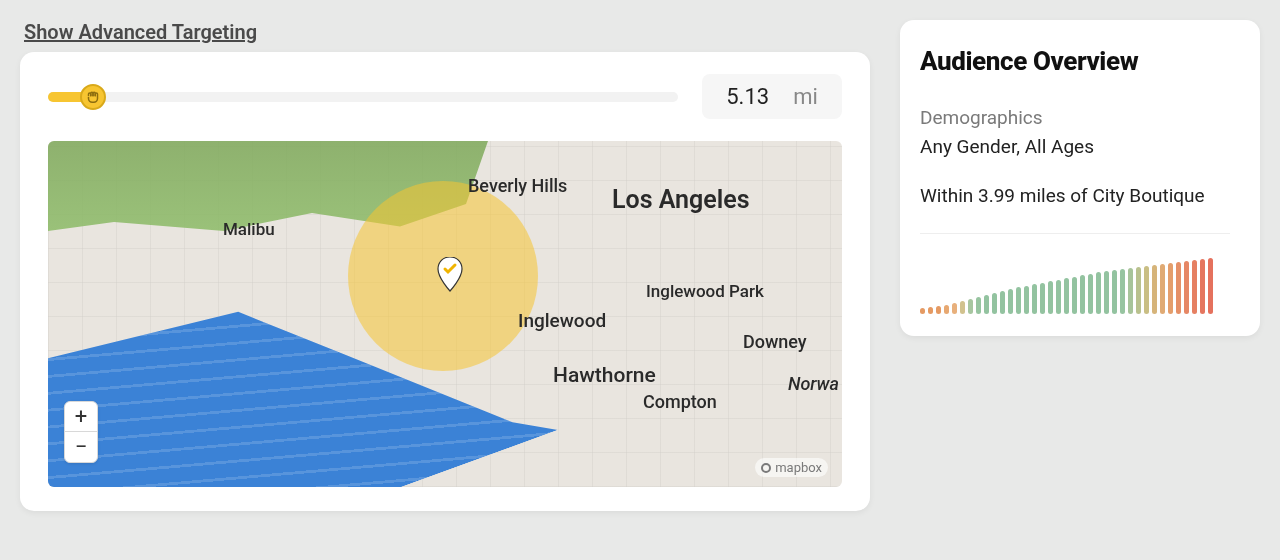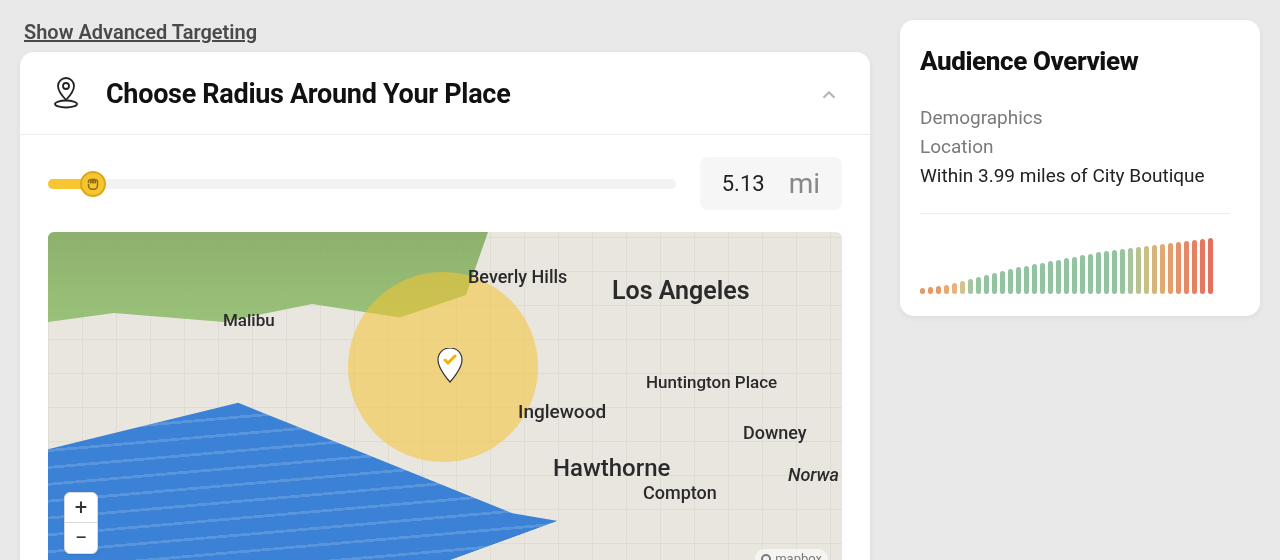--- a/index.html
+++ b/index.html
@@ -104,21 +104,21 @@
       gap: 24px;
       align-items: center;
       min-width: 140px;
       justify-content: center;
     }
     .value-box .val {
       font-size: 22px;
       color: #222;
     }
     .value-box .unit {
-      font-size: 28px;
+      font-size: 22px;
       color: #888;
     }
     
     .map {
       position: relative;
       height: 346px;
       border-radius: 6px;
       overflow: hidden;
       background: #e9e5df;
     }
@@ -243,35 +243,20 @@
     }
   </style>
 </head>
 <body>
 
 <div class="layout">
   <div class="left-col">
     <a class="adv-link">Show Advanced Targeting</a>
     
     <div class="card">
-      <div class="radius-header">
-        <span class="pin-icon">
-          <svg width="36" height="36" viewBox="0 0 36 36" fill="none" stroke="#222" stroke-width="1.8">
-            <path d="M18 4c-4.4 0-8 3.6-8 8 0 5.5 8 14 8 14s8-8.5 8-14c0-4.4-3.6-8-8-8z"></path>
-            <circle cx="18" cy="12" r="3"></circle>
-            <ellipse cx="18" cy="30" rx="11" ry="3.5"></ellipse>
-          </svg>
-        </span>
-        <div class="radius-title">Choose Radius Around Your Place</div>
-        <span class="chevron">
-          <svg width="22" height="22" viewBox="0 0 24 24" fill="none" stroke="currentColor" stroke-width="2.5">
-            <path d="M6 15l6-6 6 6"></path>
-          </svg>
-        </span>
-      </div>
 
       <div class="radius-body">
         <div class="slider-row">
           <div class="slider-track">
             <div class="slider-fill"></div>
             <div class="slider-handle">
               <svg class="grab-icon" viewBox="0 0 24 24" fill="none" stroke="#8c6d0f" stroke-width="2">
                 <path d="M6 11V8a1.5 1.5 0 013 0v3"></path>
                 <path d="M9 11V7a1.5 1.5 0 013 0v4"></path>
                 <path d="M12 11V7a1.5 1.5 0 013 0v4"></path>
@@ -293,22 +278,22 @@
 
           <svg class="map-pin" viewBox="0 0 28 36">
             <path d="M14 0C7 0 2 5 2 12c0 9 12 22 12 22s12-13 12-22C26 5 21 0 14 0z" fill="#fff" stroke="#333" stroke-width="1.2"></path>
             <path d="M9 12l3 3 7-7" stroke="#f0b400" stroke-width="3" fill="none" stroke-linecap="round"></path>
           </svg>
 
           <span class="city-label" style="left:420px; top:34px; font-size:18px;">Beverly Hills</span>
           <span class="city-label big-label" style="left:540px; top:44px;margin-left:24px;">Los Angeles</span>
           <span class="city-label" style="left:175px; top:78px; font-size:17px;">Malibu</span>
           <span class="city-label" style="left:470px; top:168px; font-size:19px;">Inglewood</span>
-          <span class="city-label" style="left:598px; top:140px; font-size:17px;">Huntington Place</span>
-          <span class="city-label" style="left:505px; top:222px; font-size:24px;">Hawthorne</span>
+          <span class="city-label" style="left:598px; top:140px; font-size:17px;">Inglewood Park</span>
+          <span class="city-label" style="left:505px; top:222px; font-size:21px;">Hawthorne</span>
           <span class="city-label" style="left:595px; top:250px; font-size:18px;">Compton</span>
           <span class="city-label" style="left:695px; top:190px; font-size:18px;">Downey</span>
           <span class="city-label" style="left:740px; top:232px; font-size:18px;font-style:italic;">Norwa</span>
 
           <div class="zoom-ctrl">
             <div class="zoom-btn">+</div>
             <div class="zoom-btn">−</div>
           </div>
           <div class="mapbox-attr">
             <span class="dot"></span>
@@ -317,22 +302,22 @@
         </div>
       </div>
     </div>
   </div>
 
   <div class="right-col">
     <div class="card overview-card">
       <div class="overview-title">Audience Overview</div>
 
       <div class="ov-label">Demographics</div>
-
-      <div class="ov-label">Location</div>
+      <div class="ov-value">Any Gender, All Ages</div>
+
       <div class="ov-value">Within 3.99 miles of City Boutique</div>
 
       <div class="divider"></div>
 
       <div class="gauge" id="gauge">
           <div class="bar" style="height: 6px; background: rgb(229, 154, 99);"></div>
           <div class="bar" style="height: 7px; background: rgb(229, 154, 99);"></div>
           <div class="bar" style="height: 8px; background: rgb(229, 154, 99);"></div>
           <div class="bar" style="height: 9px; background: rgb(231, 168, 113);"></div>
           <div class="bar" style="height: 11px; background: rgb(232, 176, 124);"></div>

